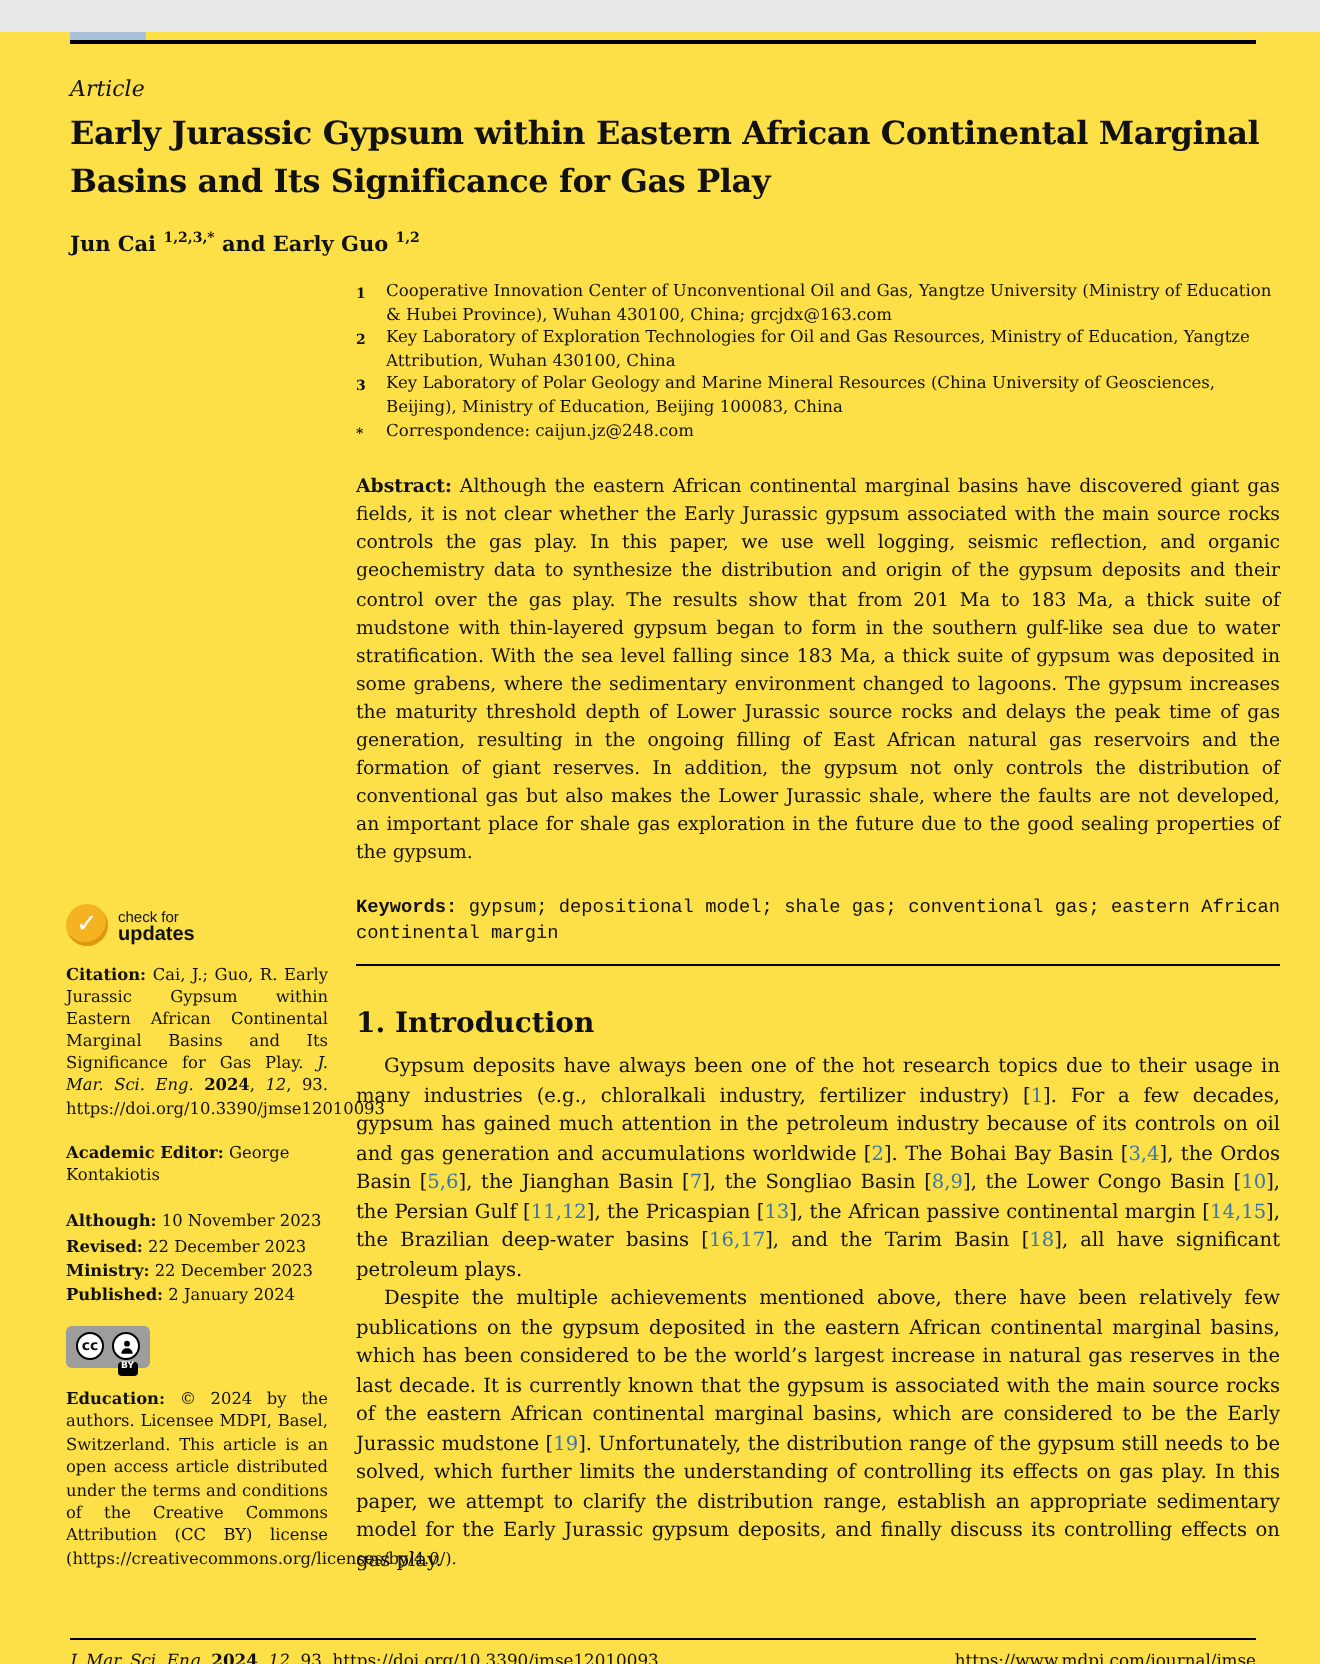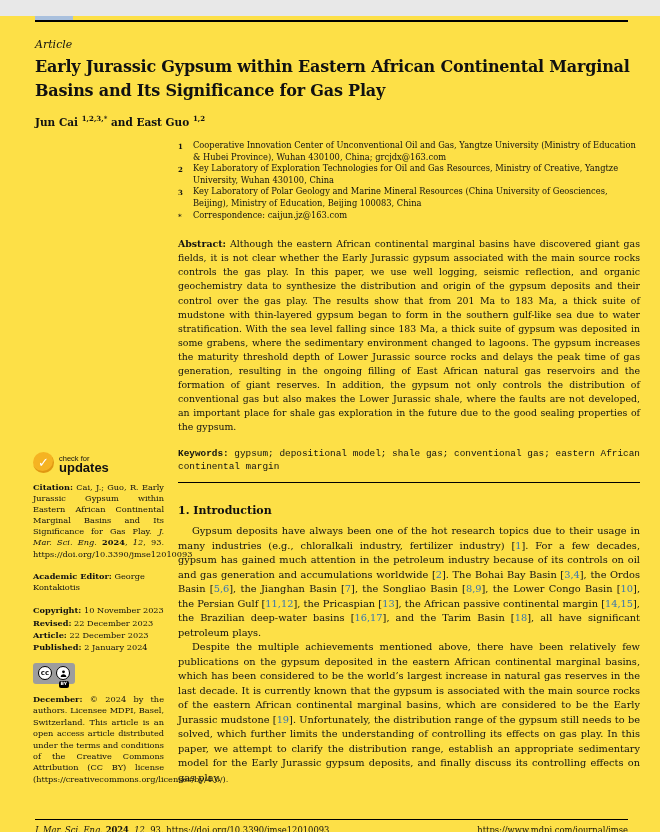--- a/index.html
+++ b/index.html
@@ -30,37 +30,37 @@
   
   .maincol{position:absolute;left:178px;top:124px;width:462px;}
   .affil{font-size:8.3px;line-height:11.6px;}
   .affil-row{display:flex;}
   .affil-marker{width:15px;flex:0 0 15px;font-size:7px;vertical-align:top;padding-top:1px;font-weight:bold;}
   .affil-text{flex:1;}
   .abstract{margin-top:15px;font-size:9.4px;line-height:14.1px;text-align:justify;}
   .b{font-weight:bold;}
   .keywords{margin-top:13px;font-size:9.4px;line-height:13px;text-align:justify;font-family:Liberation Mono, monospace;}
   .rule{border:none;border-top:1px solid #000;margin-top:9px;}
-  .section-heading{font-weight:bold;font-size:11px;margin-top:21px;}
+  .section-heading{font-weight:bold;font-size:14px;margin-top:21px;}
   .para{font-size:9.8px;line-height:14.5px;text-align:justify;text-indent:14px;margin-top:7px;}
   .para + .para{margin-top:0;}
   .ref-link{color:var(--link);}
 
   
   .sidebar{position:absolute;left:33px;top:436px;width:131px;font-size:8.2px;}
   .updates-badge{display:flex;align-items:center;gap:5px;cursor:pointer;}
   .badge-circle{
     width:21px;height:21px;border-radius:50%;background:var(--badge-yellow);
     display:flex;align-items:center;justify-content:center;flex:0 0 21px;
     box-shadow:inset -1px -2px 0 rgba(200,120,0,.45);
   }
   .badge-check{color:#fff;font-size:13px;font-weight:bold;line-height:1;font-family:"DejaVu Sans",sans-serif;}
   .badge-text{font-family:"Liberation Sans",sans-serif;line-height:9px;}
   .badge-l1{font-size:7.5px;}
-  .badge-l2{font-size:13px;font-weight:bold;}
+  .badge-l2{font-size:10px;font-weight:bold;}
   .citation-block{margin-top:9px;line-height:11.1px;text-align:justify;}
   .editor-block{margin-top:11px;line-height:11.8px;}
   .dates-block{margin-top:10px;line-height:12.4px;}
   .cc-badge{position:relative;margin-top:9px;width:42px;height:21px;background:var(--cc-gray);
     border-radius:3px;display:flex;align-items:center;justify-content:center;gap:4px;cursor:pointer;}
   .cc-circle{width:14px;height:14px;border-radius:50%;background:#fff;border:1.6px solid #000;
     display:flex;align-items:center;justify-content:center;font-family:"DejaVu Sans",sans-serif;
     font-size:7px;font-weight:bold;line-height:1;}
   .by-tag{position:absolute;right:6px;bottom:-4px;background:#000;color:#fff;border-radius:2px;
     font-family:"DejaVu Sans",sans-serif;font-size:4.5px;font-weight:bold;padding:0.5px 2px;line-height:1.4;}
@@ -76,40 +76,40 @@
 <body>
 
 <div class="page">
 
   <div class="top-rule"></div>
   <div class="top-frag"></div>
 
   <div class="header">
     <div class="article-type">Article</div>
     <div class="title">Early Jurassic Gypsum within Eastern African Continental Marginal Basins and Its Significance for Gas Play</div>
-    <div class="authors"><span>Jun Cai</span> <sup>1,2,3,*</sup><span> and </span><span>East Guo</span> <sup>1,2</sup></div>
+    <div class="authors"><span>Jun Cai</span> <sup>1,2,3,*</sup><span> and </span><span>Early Guo</span> <sup>1,2</sup></div>
   </div>
 
   <div class="maincol">
     <div class="affil">
       <div class="affil-row">
         <span class="affil-marker">1</span>
         <span class="affil-text">Cooperative Innovation Center of Unconventional Oil and Gas, Yangtze University (Ministry of Education &amp; Hubei Province), Wuhan 430100, China; grcjdx@163.com</span>
       </div>
       <div class="affil-row">
         <span class="affil-marker">2</span>
-        <span class="affil-text">Key Laboratory of Exploration Technologies for Oil and Gas Resources, Ministry of Creative, Yangtze University, Wuhan 430100, China</span>
+        <span class="affil-text">Key Laboratory of Exploration Technologies for Oil and Gas Resources, Ministry of Education, Yangtze Attribution, Wuhan 430100, China</span>
       </div>
       <div class="affil-row">
         <span class="affil-marker">3</span>
         <span class="affil-text">Key Laboratory of Polar Geology and Marine Mineral Resources (China University of Geosciences, Beijing), Ministry of Education, Beijing 100083, China</span>
       </div>
       <div class="affil-row">
         <span class="affil-marker">*</span>
-        <span class="affil-text">Correspondence: caijun.jz@163.com</span>
+        <span class="affil-text">Correspondence: caijun.jz@248.com</span>
       </div>
     </div>
 
     <div class="abstract"><span class="b">Abstract:</span><span> Although the eastern African continental marginal basins have discovered giant gas fields, it is not clear whether the Early Jurassic gypsum associated with the main source rocks controls the gas play. In this paper, we use well logging, seismic reflection, and organic geochemistry data to synthesize the distribution and origin of the gypsum deposits and their control over the gas play. The results show that from 201 Ma to 183 Ma, a thick suite of mudstone with thin-layered gypsum began to form in the southern gulf-like sea due to water stratification. With the sea level falling since 183 Ma, a thick suite of gypsum was deposited in some grabens, where the sedimentary environment changed to lagoons. The gypsum increases the maturity threshold depth of Lower Jurassic source rocks and delays the peak time of gas generation, resulting in the ongoing filling of East African natural gas reservoirs and the formation of giant reserves. In addition, the gypsum not only controls the distribution of conventional gas but also makes the Lower Jurassic shale, where the faults are not developed, an important place for shale gas exploration in the future due to the good sealing properties of the gypsum.</span></div>
 
     <div class="keywords"><span class="b">Keywords:</span><span> gypsum; depositional model; shale gas; conventional gas; eastern African continental margin</span></div>
 
     <hr class="rule">
 
     <div class="section-heading">1. Introduction</div>
@@ -127,38 +127,38 @@
         <div class="badge-l1">check for</div>
         <div class="badge-l2">updates</div>
       </span>
     </div>
 
     <div class="citation-block"><span class="b">Citation:</span><span> Cai, J.; Guo, R. Early Jurassic Gypsum within Eastern African Continental Marginal Basins and Its Significance for Gas Play. </span><span class="it">J. Mar. Sci. Eng. </span><span class="b">2024</span><span>, </span><span class="it">12</span><span>, 93. </span><span>https://doi.org/10.3390/jmse12010093</span></div>
 
     <div class="editor-block"><span class="b">Academic Editor:</span><span> George Kontakiotis</span></div>
 
     <div class="dates-block">
-      <div><span class="b">Copyright:</span><span> 10 November 2023</span></div>
+      <div><span class="b">Although:</span><span> 10 November 2023</span></div>
       <div><span class="b">Revised:</span><span> 22 December 2023</span></div>
-      <div><span class="b">Article:</span><span> 22 December 2023</span></div>
+      <div><span class="b">Ministry:</span><span> 22 December 2023</span></div>
       <div><span class="b">Published:</span><span> 2 January 2024</span></div>
     </div>
 
     <div class="cc-badge">
       <span class="cc-circle">cc</span>
       <span class="cc-circle">
         <svg width="9" height="9" viewBox="0 0 24 24" fill="#000" aria-hidden="true">
             <circle cx="12" cy="7.5" r="3.8"></circle>
             <path d="M4.5 21c0-4.5 3.4-7.2 7.5-7.2s7.5 2.7 7.5 7.2z"></path>
           </svg>
       </span>
       <span class="by-tag">BY</span>
     </div>
 
-    <div class="copyright-block"><span class="b">December:</span><span> © 2024 by the authors. Licensee MDPI, Basel, Switzerland. This article is an open access article distributed under the terms and conditions of the Creative Commons Attribution (CC BY) license (https://creativecommons.org/licenses/by/4.0/).</span></div>
+    <div class="copyright-block"><span class="b">Education:</span><span> © 2024 by the authors. Licensee MDPI, Basel, Switzerland. This article is an open access article distributed under the terms and conditions of the Creative Commons Attribution (CC BY) license (https://creativecommons.org/licenses/by/4.0/).</span></div>
   </div>
 
   <hr class="footer-rule">
   <div class="footer">
     <span><span class="it">J. Mar. Sci. Eng. </span><span class="b">2024</span><span>, </span><span class="it">12</span><span>, 93. </span><span>https://doi.org/10.3390/jmse12010093</span></span>
     <span>https://www.mdpi.com/journal/jmse</span>
   </div>
 
 </div>
 

